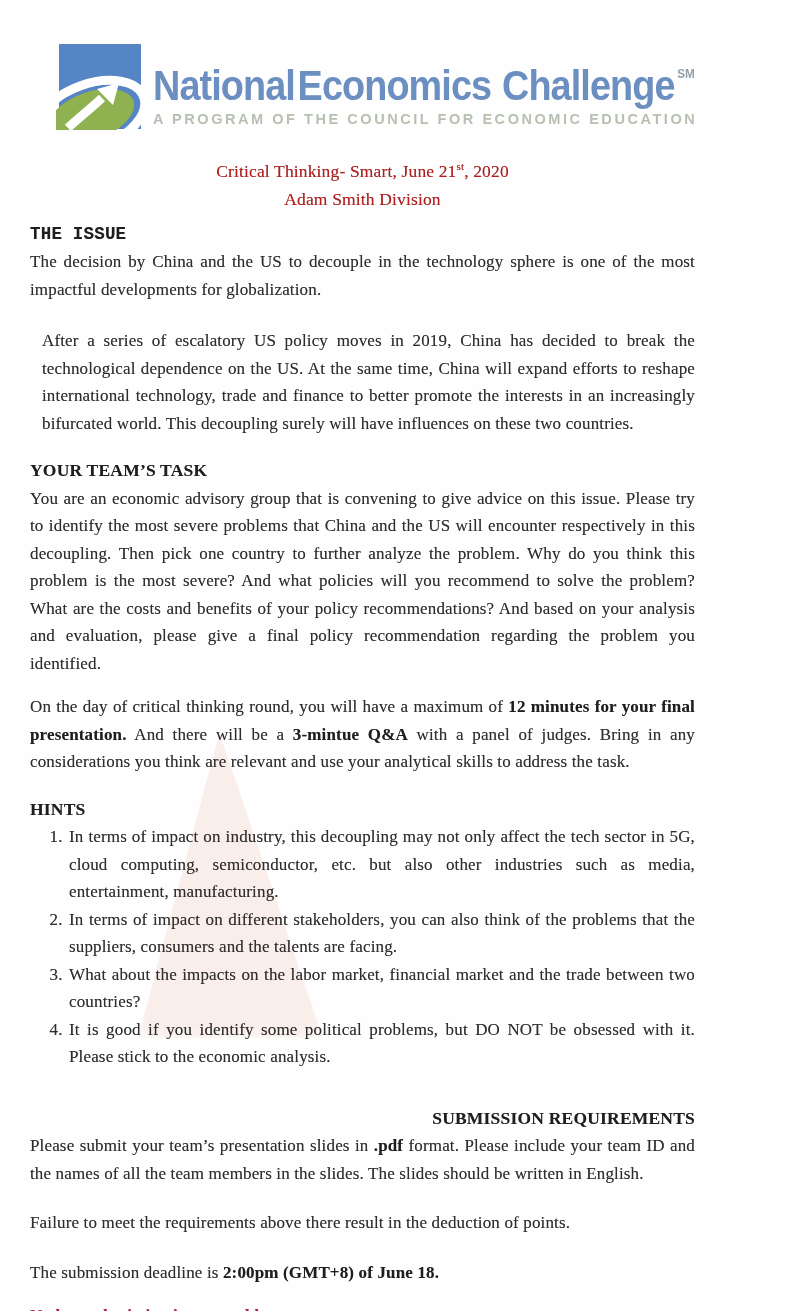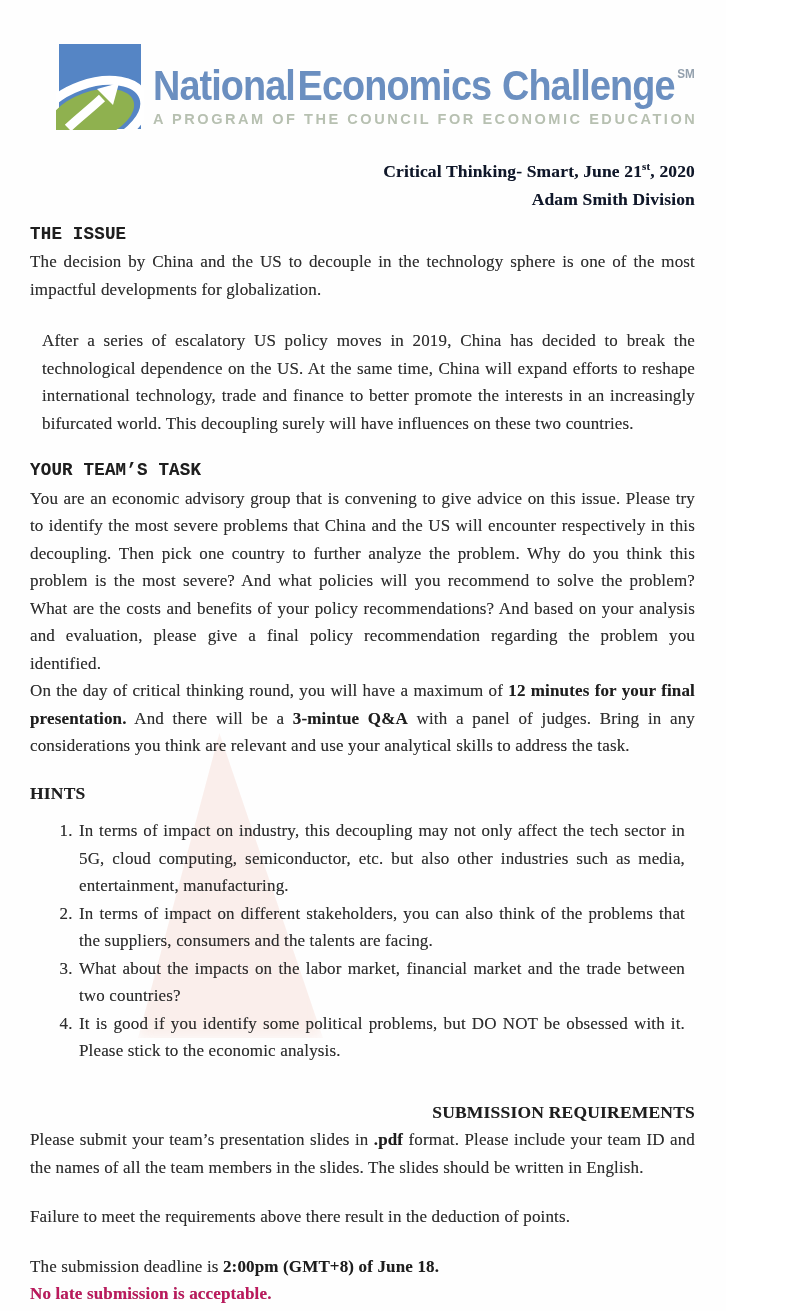--- a/index.html
+++ b/index.html
@@ -74,47 +74,47 @@
 
   
   .doc {
     font-size: 17px;
     line-height: 27.5px;
     letter-spacing: 0.15px;
     text-shadow: 0 0 0.6px rgba(40,40,40,0.45);
   }
   .doc-title {
     margin-top: 22px;
-    text-align: right;
-    font-weight: bold;
+    text-align: center;
+    font-weight: normal;
     font-size: 17.5px;
     line-height: 28px;
-    color: #0f172a;
+    color: #b91c1c;
   }
   .doc-title sup, .doc sup { font-size: 11px; }
   h2 {
     font-size: 17.5px;
     line-height: 27.5px;
     font-weight: bold;
     color: #1e1e1e;
     margin: 0;
     letter-spacing: 0.2px;
   }
   h2.h-issue      { margin-top: 8px; font-family: Liberation Mono, monospace; }
-  h2.h-task       { margin-top: 20px; font-family: Liberation Mono, monospace; }
+  h2.h-task       { margin-top: 20px; }
   h2.h-hints      { margin-top: 20px; }
   h2.h-submission { margin-top: 34px; text-align: right; }
   p { margin: 0; text-align: justify; }
   p.gap    { margin-top: 24px; margin-left: 12px; }
-  p.gap-sm { }
+  p.gap-sm { margin-top: 16px; }
   p.gap-lg { margin-top: 22px; }
   p.bold   { font-weight: bold; color: #be185d; }
   b { color: #1e1e1e; }
   ol.hints {
-    margin: 10px;
+    margin: 0;
     padding-left: 37px;
   }
   ol.hints li {
     text-align: justify;
     padding-left: 2px;
   }
 </style>
 </head>
 <body>
 

